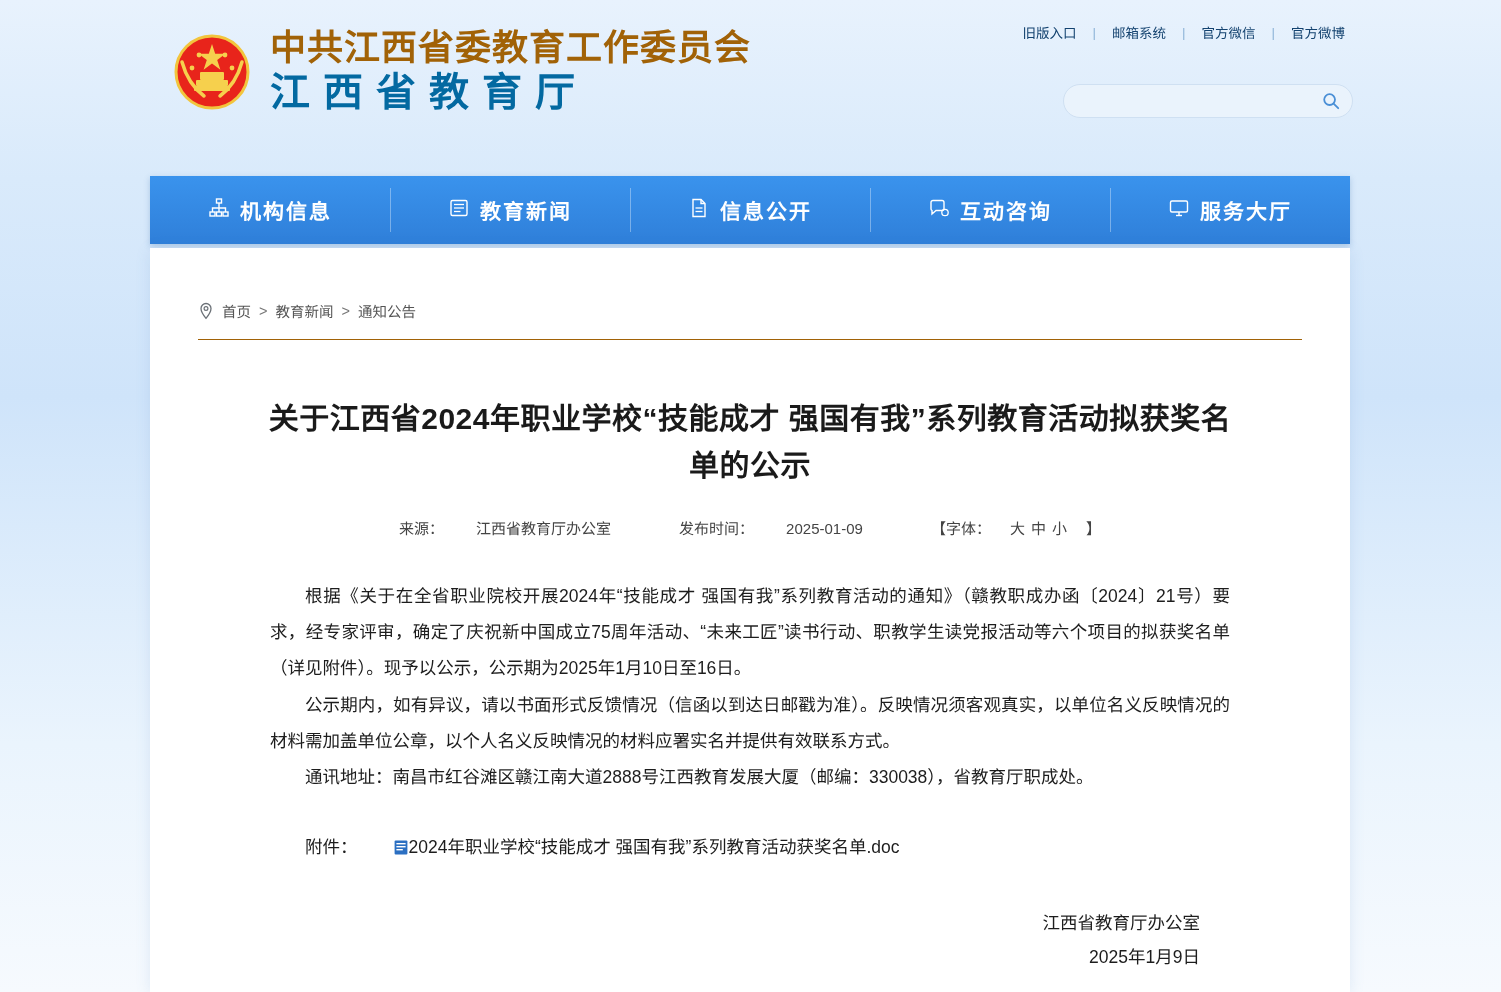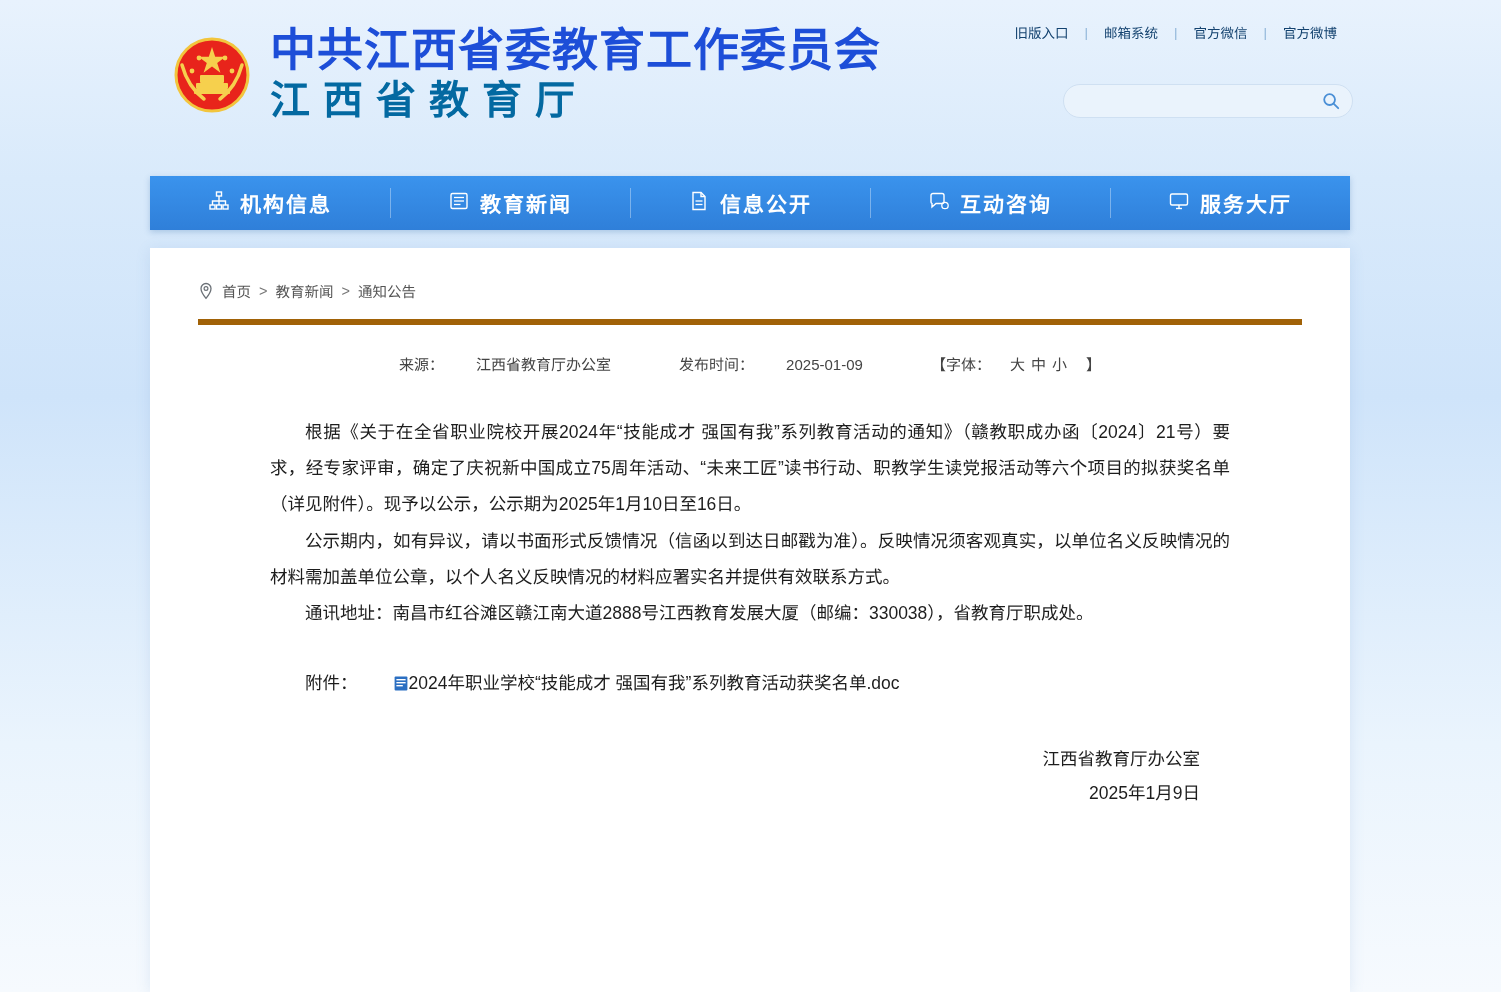--- a/index.html
+++ b/index.html
@@ -8,21 +8,21 @@
     font-family: "Liberation Sans", "DejaVu Sans", sans-serif;
     overflow: hidden;
   }
   body {
     background: linear-gradient(180deg, #e8f2fd 0%, #d9eafb 18%, #cfe4fa 40%, #eaf4fd 75%, #f6fafe 100%);
     position: relative;
   }
 
   
   .topbar {
-    position: absolute; top: 22px; right: 148px;
+    position: absolute; top: 22px; right: 140px;
     display: flex; align-items: center;
     font-size: 13.5px; color: #1b4f86;
   }
   .topbar a {
     color: #13426f; text-decoration: none; padding: 0 16px;
     white-space: nowrap;
   }
   .topbar .sep { color: #8fb4d8; }
 
   
@@ -30,21 +30,21 @@
     position: absolute; top: 28px; left: 168px;
     display: flex; align-items: center;
   }
   .emblem {
     width: 88px; height: 88px; margin-right: 14px;
     position: relative;
   }
   .emblem svg { display: block; }
   .titleblock { line-height: 1.02; }
   .title-line1 {
-    font-size: 46px; font-weight: bold; color: #1d4ed8;
+    font-size: 36px; font-weight: bold; color: #a16207;
     letter-spacing: 1px;
     font-family: "Liberation Serif", "DejaVu Serif", serif;
   }
   .title-line2 {
     font-size: 40px; font-weight: bold; color: #0369a1;
     letter-spacing: 13px; margin-top: 6px;
     font-family: "Liberation Serif", "DejaVu Serif", serif;
   }
 
   
@@ -63,21 +63,21 @@
   .searchbox input {
     flex: 1; border: none; outline: none; background: transparent;
     font-size: 13px; color: #32557c;
     font-family: "Liberation Sans", sans-serif;
   }
   .search-icon { width: 18px; height: 18px; flex: none; }
 
   
   .navbar {
     position: absolute; top: 176px; left: 150px;
-    width: 1200px; height: 54px;
+    width: 1200px; height: 68px;
     background: linear-gradient(180deg, #3a93ed 0%, #2f7fd9 100%);
     display: flex; align-items: stretch;
     box-shadow: 0 2px 6px rgba(30,90,160,.25);
   }
   .nav-item {
     flex: 1; display: flex; align-items: center; justify-content: center;
     gap: 10px; color: #fff; font-size: 21px; font-weight: bold;
     letter-spacing: 2px; position: relative; cursor: pointer;
     font-family: "Liberation Sans", sans-serif;
   }
@@ -88,22 +88,22 @@
   .nav-item svg { flex: none; }
 
   
   .page {
     position: absolute; top: 248px; left: 150px;
     width: 1200px; height: 744px;
     background: #fff;
     box-shadow: 0 2px 14px rgba(80,130,190,.14);
   }
   .crumbs {
-    margin: 0 48px; padding: 32px 0 18px 0;
-    border-bottom: 6px solid #a16207;
+    margin: 0 48px; padding: 52px 0 18px 0;
+    border-bottom: 1px solid #a16207;
     display: flex; align-items: center; gap: 8px;
     font-size: 14.5px; color: #555;
   }
   .crumbs a { color: #555; text-decoration: none; }
   .crumbs .sepc { color: #777; }
   .pin-icon { width: 16px; height: 18px; flex: none; }
 
   .doc-title {
     margin: 56px 110px 0 110px;
     text-align: center;
@@ -252,20 +252,21 @@
         <circle cx="8" cy="6.5" r="1.9" fill="none" stroke="#6b7177" stroke-width="1.2"></circle>
       </svg>
     </span>
     <a>首页</a>
     <span class="sepc">&gt;</span>
     <a>教育新闻</a>
     <span class="sepc">&gt;</span>
     <a>通知公告</a>
   </div>
 
+  <h1 class="doc-title">关于江西省2024年职业学校“技能成才 强国有我”系列教育活动拟获奖名单的公示</h1>
 
   <div class="meta">
     <span><span>来源：</span><span>江西省教育厅办公室</span></span>
     <span><span>发布时间：</span><span>2025-01-09</span></span>
     <span class="fs"><span>【字体：</span><a>大</a><a>中</a><a>小</a><span>】</span></span>
   </div>
 
   <div class="body-text">
     <p>根据《关于在全省职业院校开展2024年“技能成才 强国有我”系列教育活动的通知》（赣教职成办函〔2024〕21号）要求，经专家评审，确定了庆祝新中国成立75周年活动、“未来工匠”读书行动、职教学生读党报活动等六个项目的拟获奖名单（详见附件）。现予以公示，公示期为2025年1月10日至16日。</p>
     <p>公示期内，如有异议，请以书面形式反馈情况（信函以到达日邮戳为准）。反映情况须客观真实，以单位名义反映情况的材料需加盖单位公章，以个人名义反映情况的材料应署实名并提供有效联系方式。</p>

